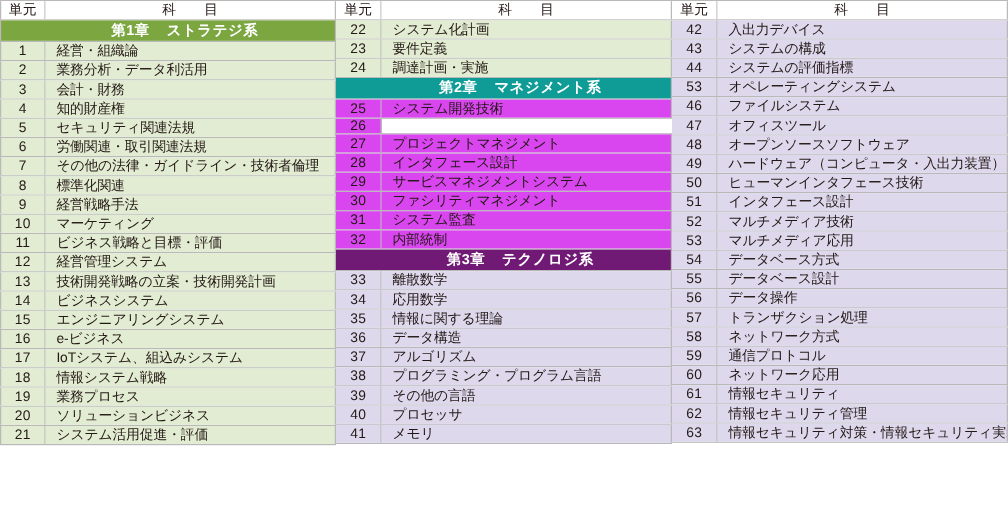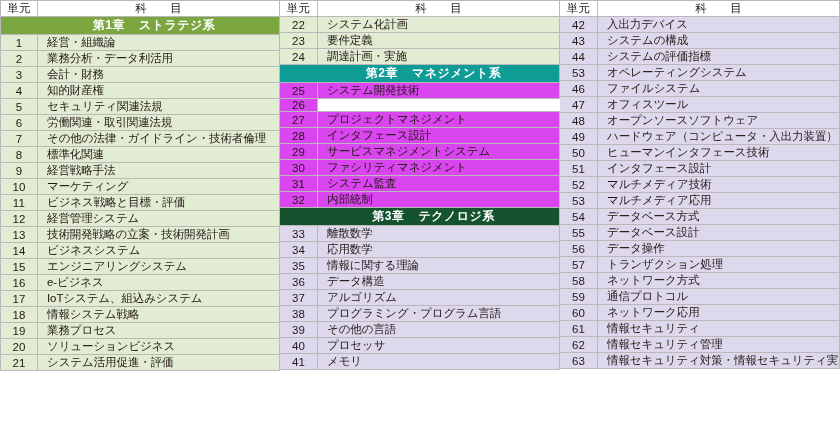--- a/index.html
+++ b/index.html
@@ -75,21 +75,21 @@
     font-weight: bold;
     color: #ffffff;
     border-right: 1px solid #b9b9b9;
     border-left: 1px solid #b9b9b9;
     letter-spacing: 0.5px;
     padding-left: 28px;
   }
   .chapter .gap { display: inline-block; width: 14px; }
   .ch1 { background: #7ba640; }
   .ch2 { background: #0f9b96; align-items: center; }
-  .ch3 { background: #14532d; }
+  .ch3 { background: #701a75; }
   .row.shade-ch1 .cell-num, .row.shade-ch1 .cell-name { background: #e2ecd2; }
   .row.shade-ch2 .cell-num, .row.shade-ch2 .cell-name { background: #d946ef; }
   .row.shade-ch3 .cell-num, .row.shade-ch3 .cell-name { background: #ddd8ec; }
   .col:nth-child(2) .cell-num { border-left: none; }
   .col:nth-child(3) .cell-num { border-left: none; }
   .col:nth-child(2) .chapter { border-left: none; }
   .col:nth-child(3) .chapter { border-left: none; }
 </style>
 </head>
 <body>

